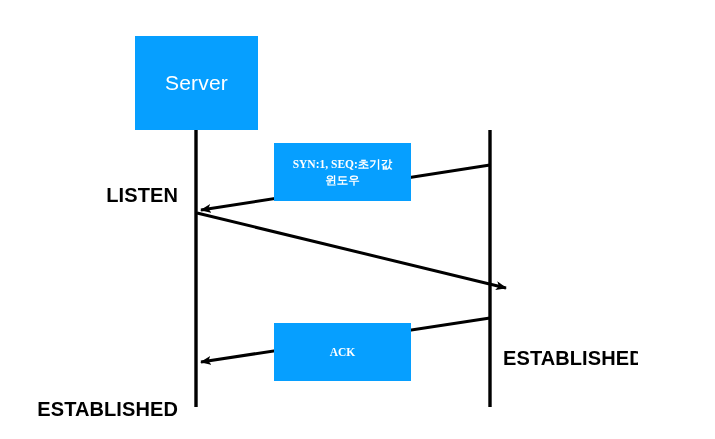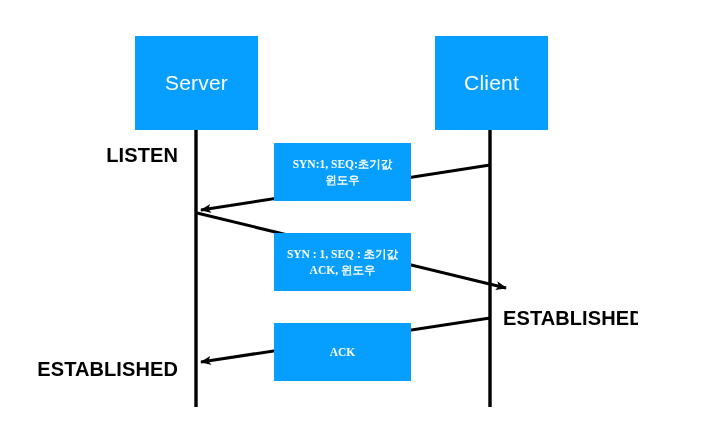--- a/index.html
+++ b/index.html
@@ -59,20 +59,21 @@
     font-size: 11.5px;
   }
   
   .state-label {
     position: absolute;
     color: #000000;
     font-size: 20px;
     font-weight: bold;
     white-space: nowrap;
     letter-spacing: 0.1px;
+    margin-top: 40px;
   }
   .state-label.right-align {
     text-align: right;
   }
 </style>
 </head>
 <body>
 
 <div id="canvas">
 
@@ -91,33 +92,26 @@
 
     <line x1="197" y1="213" x2="506" y2="288" stroke="#000000" stroke-width="3" marker-end="url(#arrowhead)"></line>
 
     <line x1="490" y1="318" x2="201" y2="362" stroke="#000000" stroke-width="3" marker-end="url(#arrowhead)"></line>
   </svg>
 
   <div class="node-box" style="left:135px; top:36px; width:123px; height:94px;">
     <span class="node-label">Server</span>
   </div>
 
-  <div class="node-box" style="left:435px; top:36px; width:113px; height:94px;">
-    <span class="node-label">Client</span>
-  </div>
 
   <div class="msg-box" style="left:274px; top:143px; width:137px; height:58px;">
     <span class="msg-text">SYN:1, SEQ:초기값
 윈도우</span>
   </div>
 
-  <div class="msg-box" style="left:274px; top:233px; width:137px; height:58px;">
-    <span class="msg-text">SYN : 1, SEQ : 초기값
-ACK, 윈도우</span>
-  </div>
 
   <div class="msg-box" style="left:274px; top:323px; width:137px; height:58px;">
     <span class="msg-text single">ACK</span>
   </div>
 
   <div class="state-label right-align" style="left:0px; top:144px; width:178px;">
     <span>LISTEN</span>
   </div>
 
 

